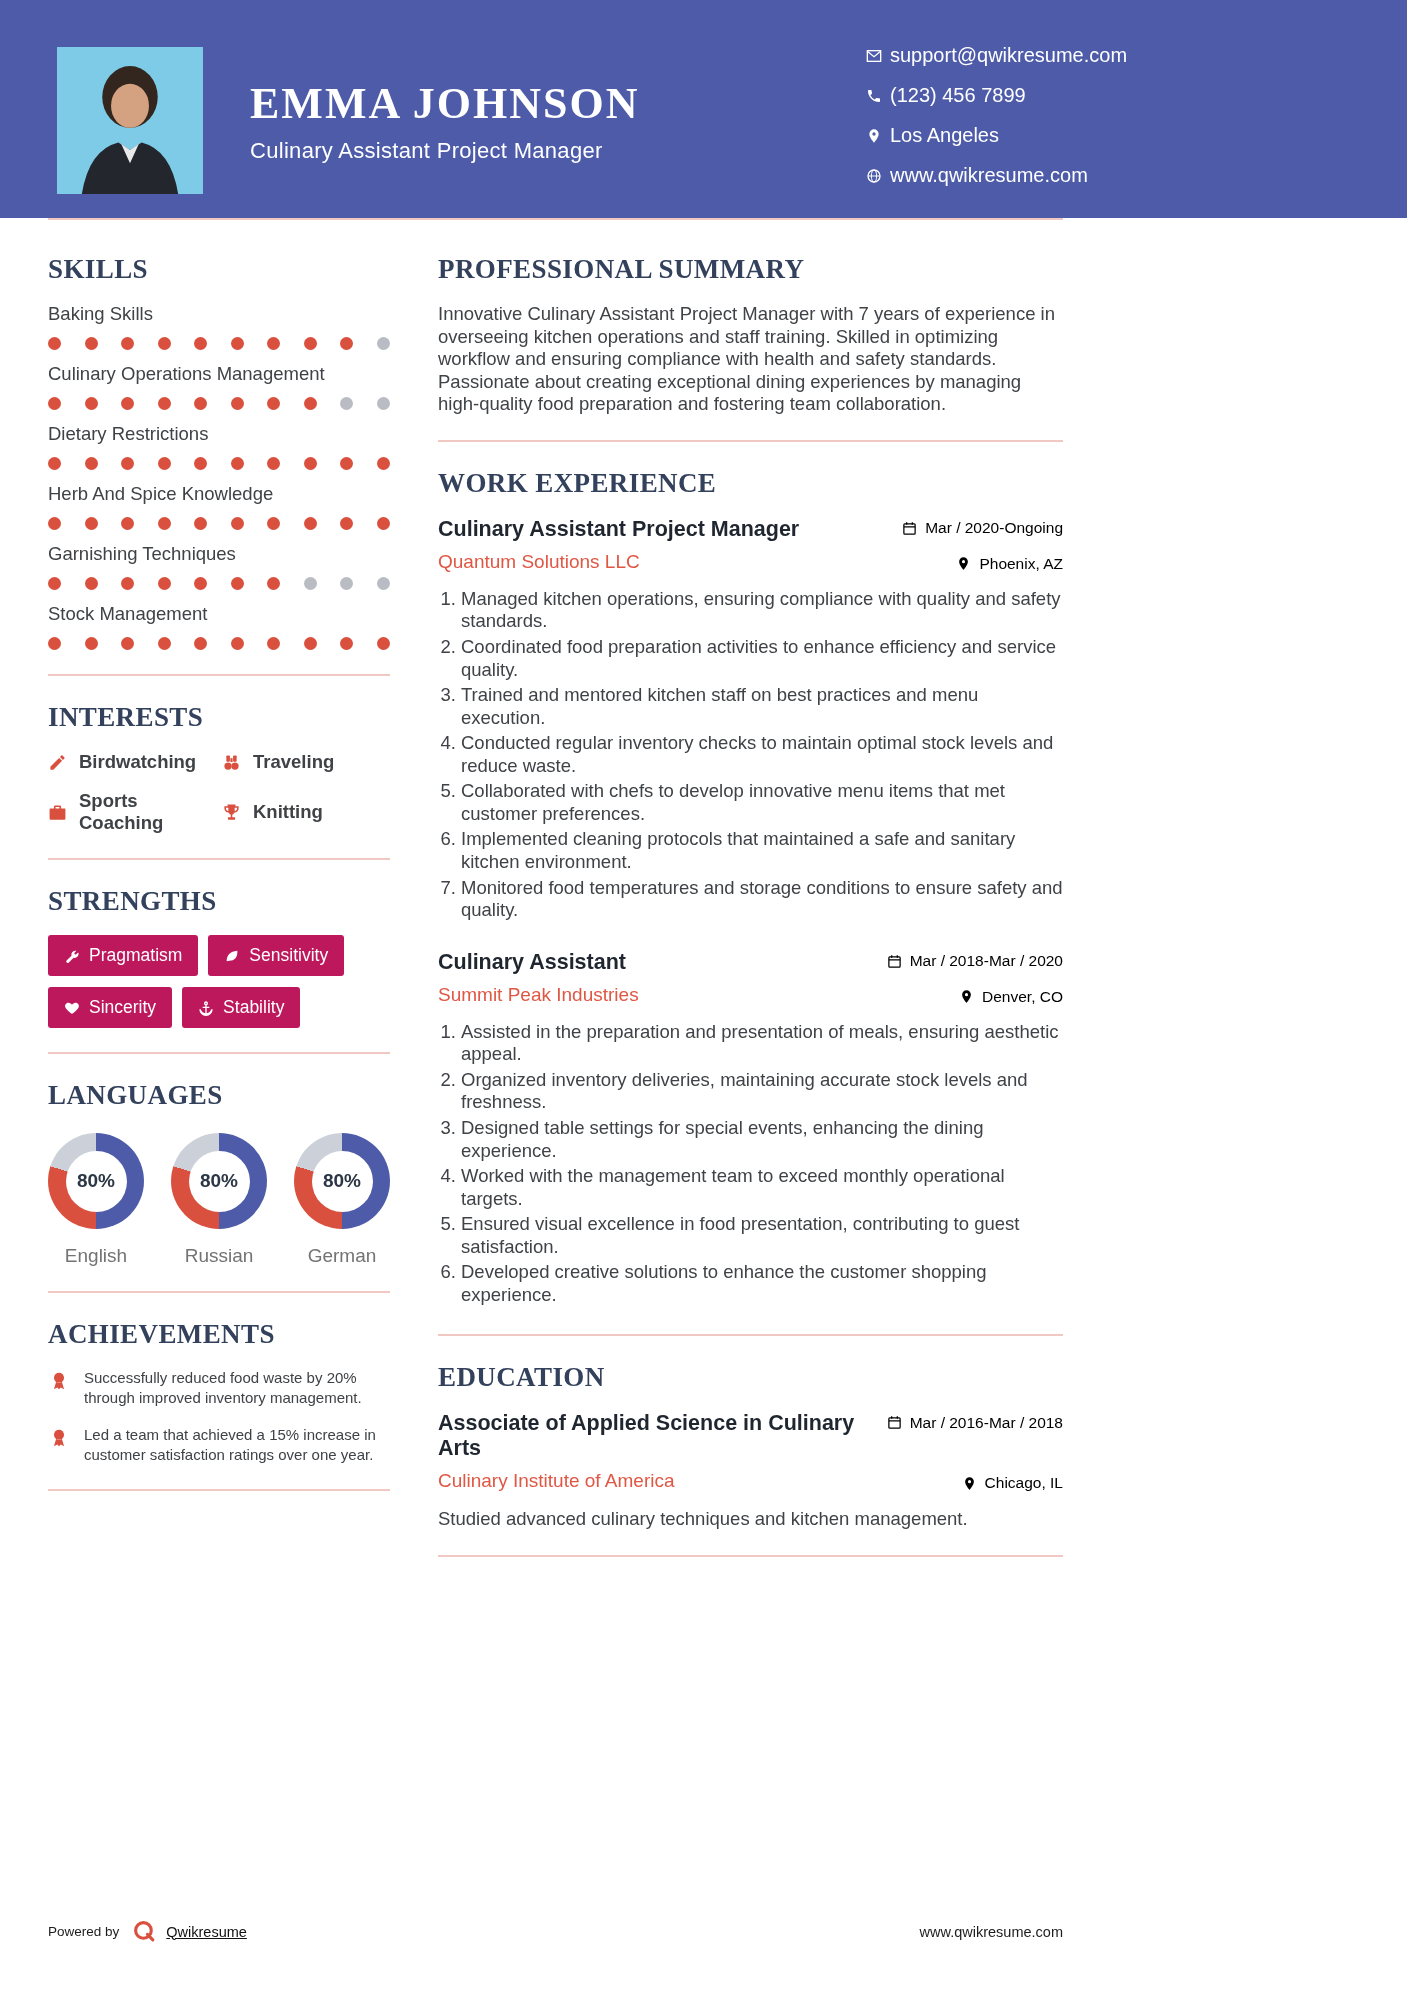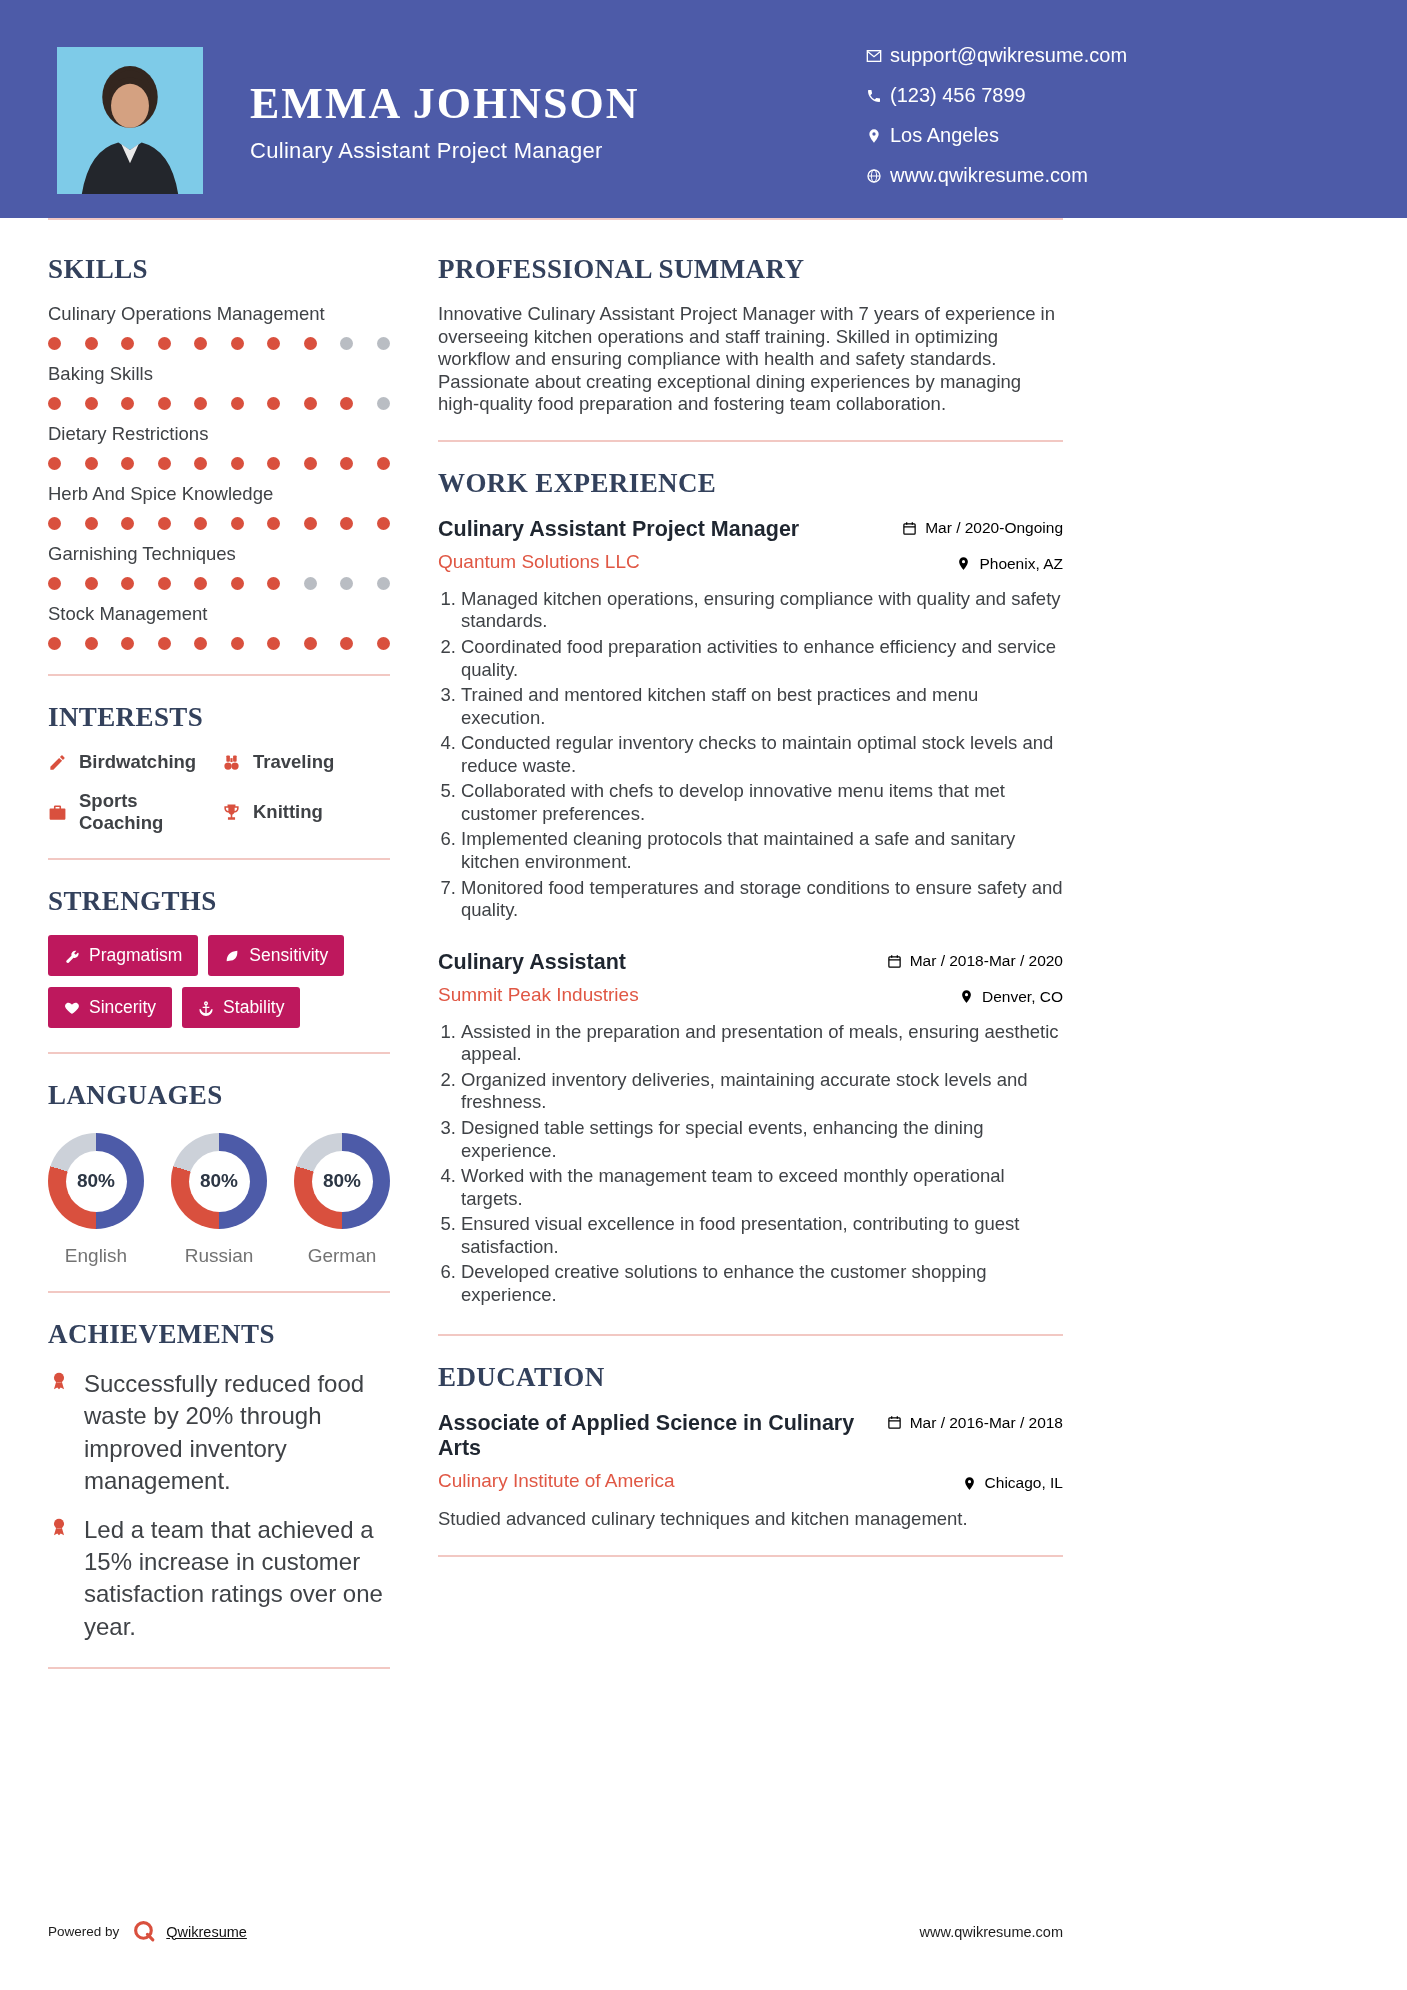--- a/index.html
+++ b/index.html
@@ -56,21 +56,21 @@
   .lang { display:flex; flex-direction:column; align-items:center; width:96px; }
   .donut { width:96px; height:96px; border-radius:50%; display:flex; align-items:center; justify-content:center; }
   .donut-hole { width:61px; height:61px; border-radius:50%; background:#fff; display:flex;
     align-items:center; justify-content:center; font-weight:700; font-size:19px; color:#2c3644;text-align:center; }
   .lang-label { margin-top:16px; font-size:19px; color:#737373; }
 
   
   .achv { display:flex; gap:14px; margin-bottom:16px; }
   .aicon { width:22px; height:22px; flex:0 0 22px; color:#d9503e; margin-top:2px; }
   .aicon svg { width:100%; height:100%; }
-  .achv-text { font-size:24px; line-height:1.35; }
+  .achv-text { font-size:15px; line-height:1.35; }
 
   
   .summary-text { font-size:18.5px; line-height:1.22; color:#3f4246; }
   .job { margin-bottom:28px; }
   .job-head { display:flex; justify-content:space-between; align-items:baseline; }
   .job-title-text { font-size:21.5px; font-weight:700; color:#1f2630; }
   .meta { font-size:15.5px; color:#000000; display:flex; align-items:center; gap:8px; white-space:nowrap; }
   .micon { width:15px; height:15px; display:inline-flex; flex:0 0 15px; }
   .micon svg { width:100%; height:100%; }
   .job-sub { display:flex; justify-content:space-between; align-items:flex-end; margin-top:9px; }
@@ -152,46 +152,46 @@
   <div class="top-rule"></div>
 
   <div class="content">
 
     <div class="col-left">
 
       <section>
         <h2 class="section-heading">SKILLS</h2>
 
         <div class="skill">
+          <div class="skill-name">Baking Skills</div>
+          <div class="skill-dots">
+              <span class="dot dot-on"></span>
+              <span class="dot dot-on"></span>
+              <span class="dot dot-on"></span>
+              <span class="dot dot-on"></span>
+              <span class="dot dot-on"></span>
+              <span class="dot dot-on"></span>
+              <span class="dot dot-on"></span>
+              <span class="dot dot-on"></span>
+              <span class="dot dot-on"></span>
+              <span class="dot dot-off"></span>
+            </div>
+        </div>
+        <div class="skill">
           <div class="skill-name">Culinary Operations Management</div>
           <div class="skill-dots">
               <span class="dot dot-on"></span>
               <span class="dot dot-on"></span>
               <span class="dot dot-on"></span>
               <span class="dot dot-on"></span>
               <span class="dot dot-on"></span>
               <span class="dot dot-on"></span>
               <span class="dot dot-on"></span>
               <span class="dot dot-on"></span>
               <span class="dot dot-off"></span>
-              <span class="dot dot-off"></span>
-            </div>
-        </div>
-        <div class="skill">
-          <div class="skill-name">Baking Skills</div>
-          <div class="skill-dots">
-              <span class="dot dot-on"></span>
-              <span class="dot dot-on"></span>
-              <span class="dot dot-on"></span>
-              <span class="dot dot-on"></span>
-              <span class="dot dot-on"></span>
-              <span class="dot dot-on"></span>
-              <span class="dot dot-on"></span>
-              <span class="dot dot-on"></span>
-              <span class="dot dot-on"></span>
               <span class="dot dot-off"></span>
             </div>
         </div>
         <div class="skill">
           <div class="skill-name">Dietary Restrictions</div>
           <div class="skill-dots">
               <span class="dot dot-on"></span>
               <span class="dot dot-on"></span>
               <span class="dot dot-on"></span>
               <span class="dot dot-on"></span>

